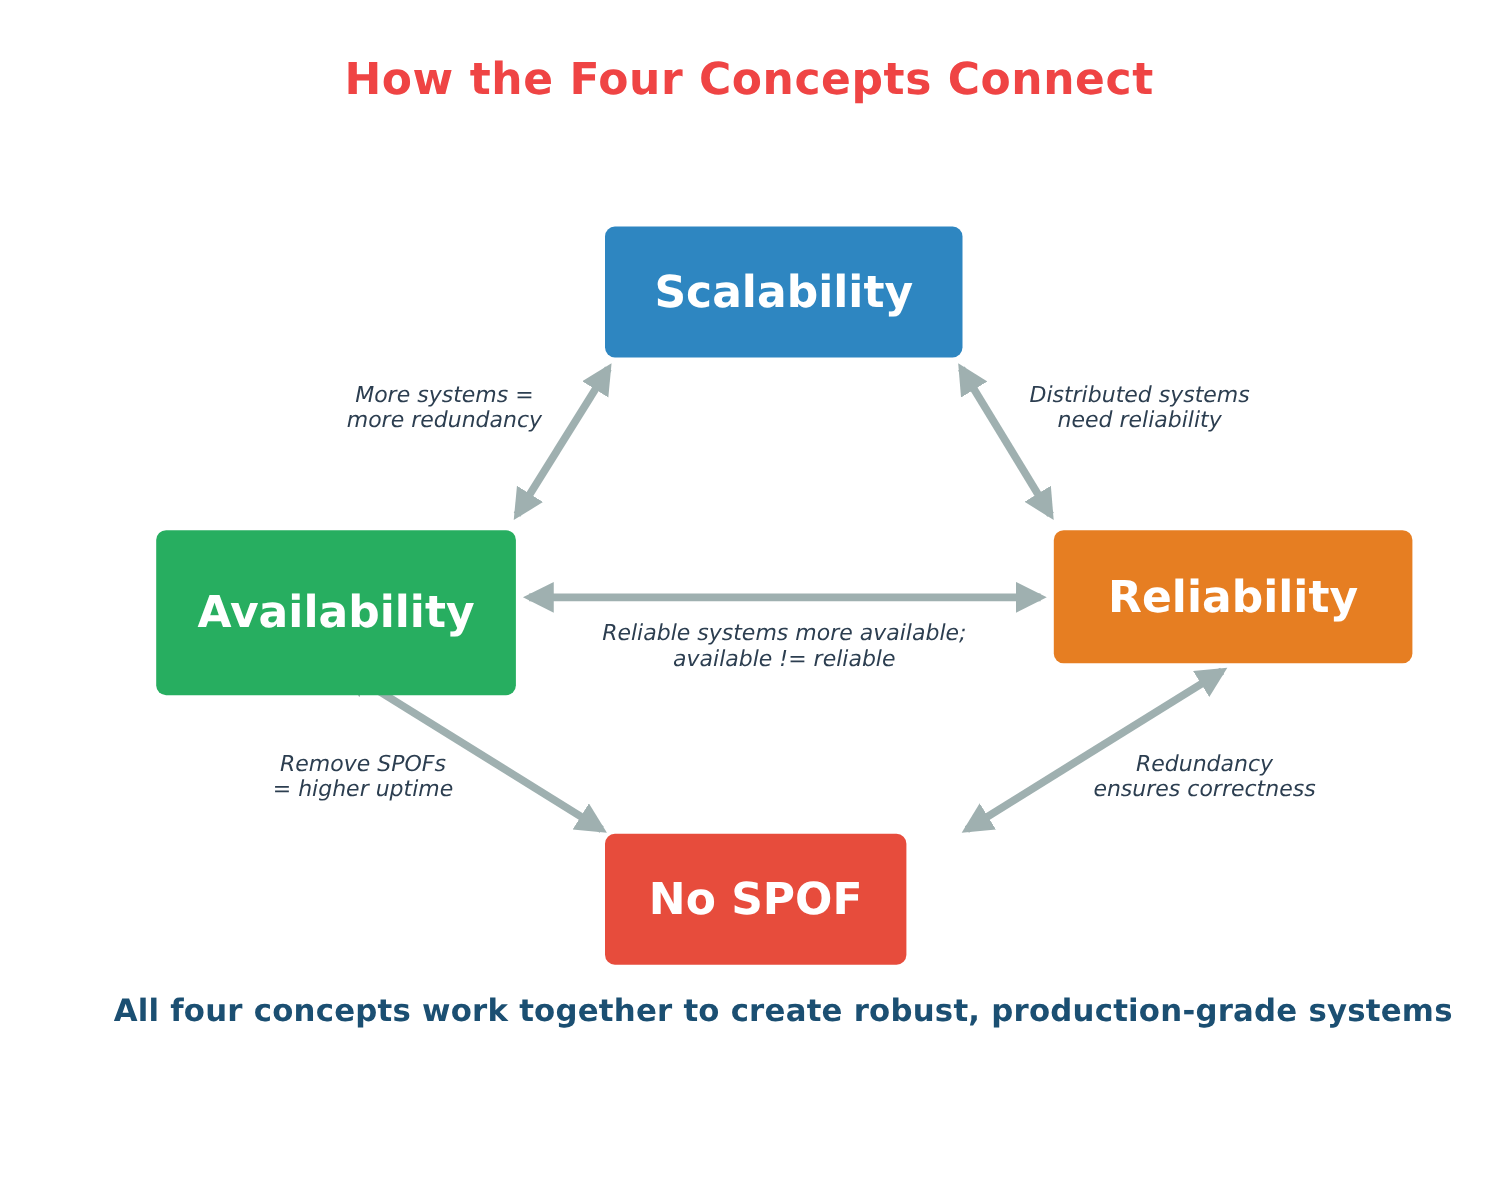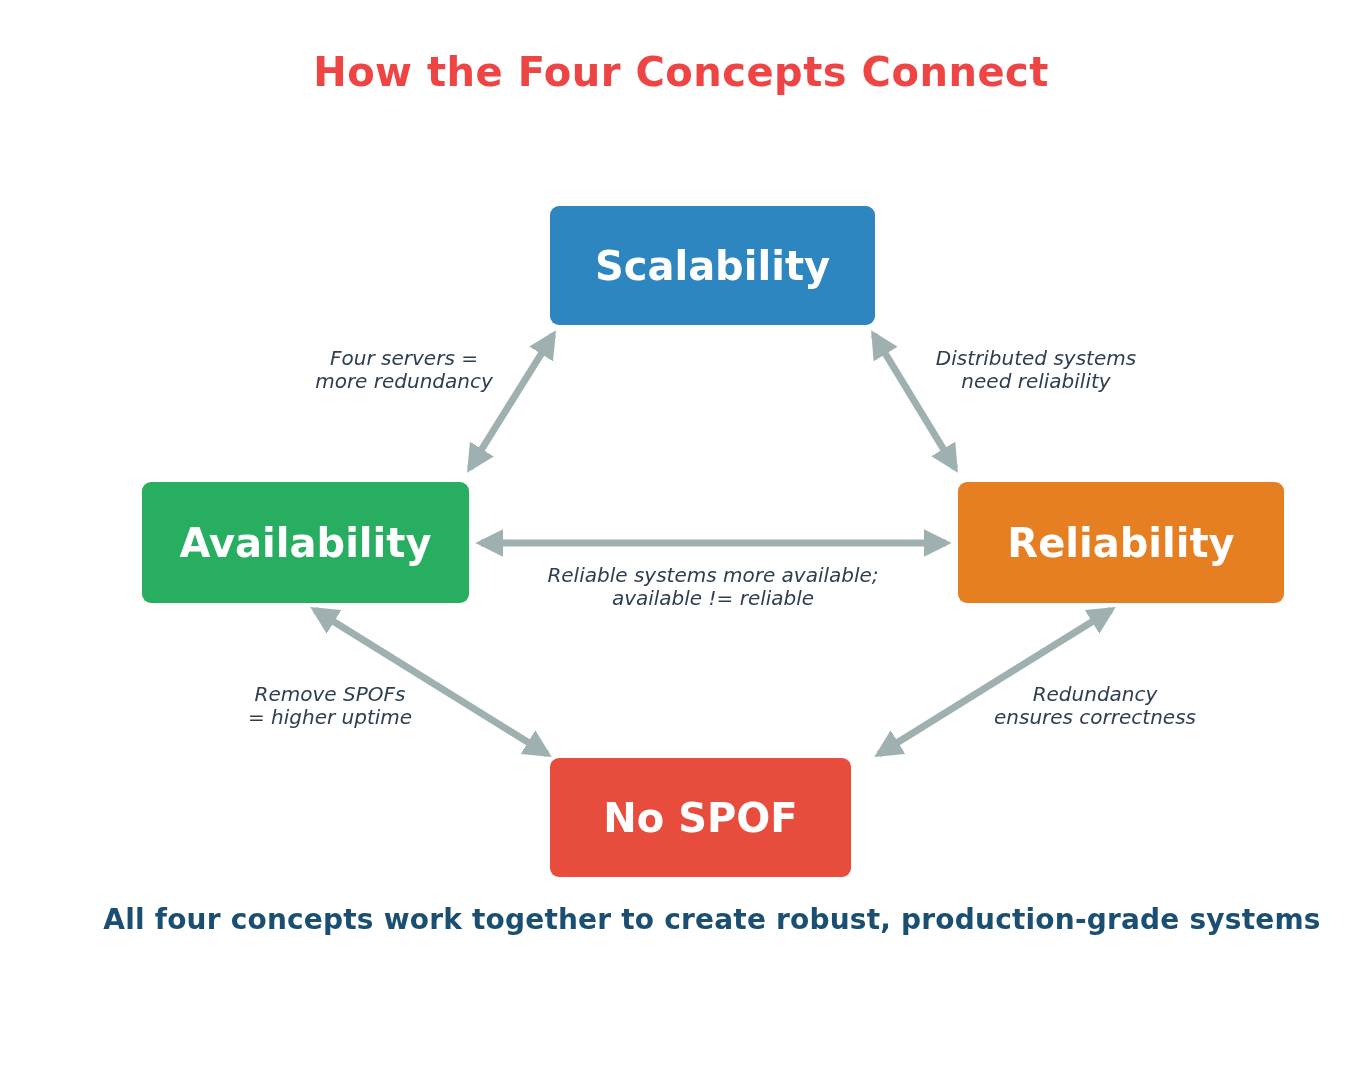--- a/index.html
+++ b/index.html
@@ -18,23 +18,23 @@
   }
 
   .arrow-layer { position: absolute; left: 0; top: 0; width: 1363px; height: 1077px; }
 
   .node {
     position: absolute; display: flex; align-items: center; justify-content: center;
     border-radius: 9px; color: #ffffff; font-size: 40px; font-weight: bold;
     white-space: nowrap;
   }
   .node-scalability  { left: 550px; top: 206px; width: 325px; height: 119px; }
-  .node-availability { left: 142px; top: 482px; width: 327px; height: 121px; }
+  .node-availability { left: 142px; top: 482px; width: 327px; height: 150px; }
   .node-reliability  { left: 958px; top: 482px; width: 326px; height: 121px; }
-  .node-nospof       { left: 550px; top: 758px; width: 301px; height: 119px; }
+  .node-nospof       { left: 550px; top: 758px; width: 274px; height: 119px; }
 
   .edge-label {
     position: absolute; transform: translate(-50%, -50%);
     font-size: 20px; font-style: italic; text-align: center;
     line-height: 23px; white-space: nowrap;
   }
   .edge-label-availability-scalability { left: 404px;  top: 370px; }
   .edge-label-scalability-reliability  { left: 1020px; top: 370px; margin-left: 16px; }
   .edge-label-availability-reliability { left: 713px;  top: 587px; }
   .edge-label-availability-nospof      { left: 330px;  top: 706px; }
@@ -69,21 +69,21 @@
 
   <div class="node node-scalability" style="background: rgb(46, 134, 193); color: rgb(255, 255, 255);">Scalability</div>
 
   <div class="node node-availability" style="background: rgb(39, 174, 96); color: rgb(255, 255, 255);">Availability</div>
 
   <div class="node node-reliability" style="background: rgb(230, 126, 34); color: rgb(255, 255, 255);">Reliability</div>
 
   <div class="node node-nospof" style="background: rgb(231, 76, 60); color: rgb(255, 255, 255);">No SPOF</div>
 
   <div class="edge-label edge-label-availability-scalability" style="color: rgb(44, 62, 80);">
-    <div>Four servers =</div>
+    <div>More systems =</div>
     <div>more redundancy</div>
   </div>
 
   <div class="edge-label edge-label-scalability-reliability" style="color: rgb(44, 62, 80);">
     <div>Distributed systems</div>
     <div>need reliability</div>
   </div>
 
   <div class="edge-label edge-label-availability-reliability" style="color: rgb(44, 62, 80);">
     <div>Reliable systems more available;</div>

